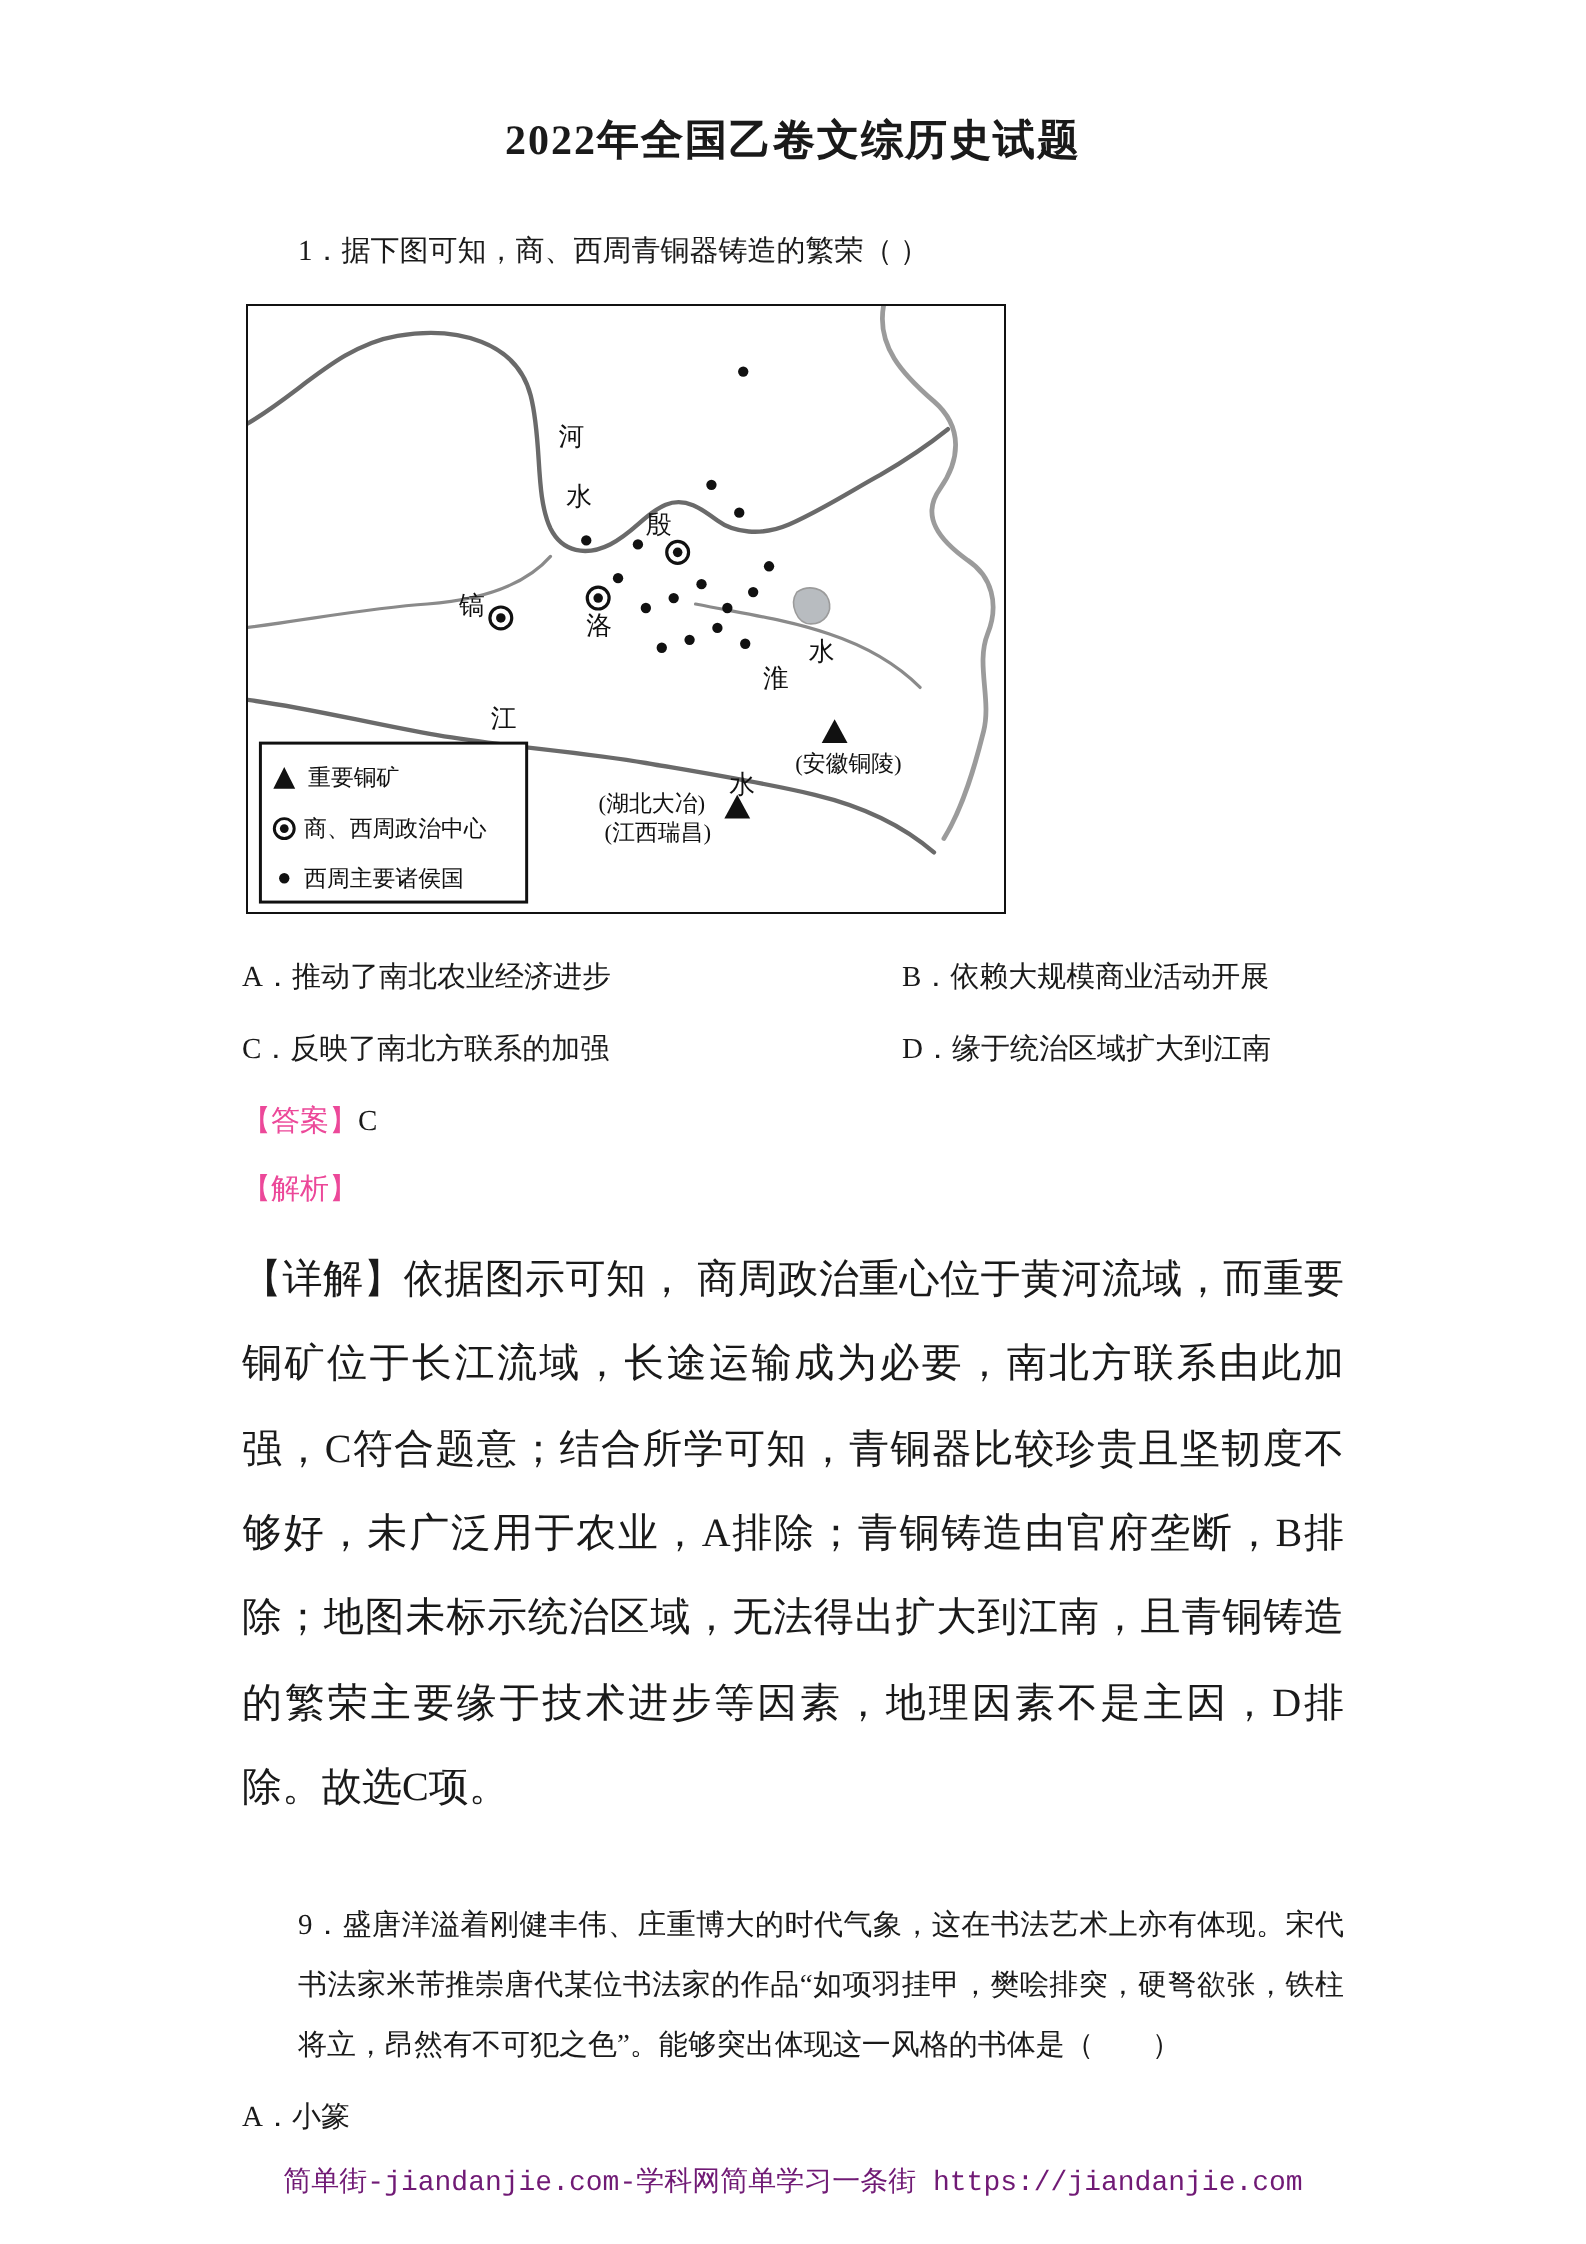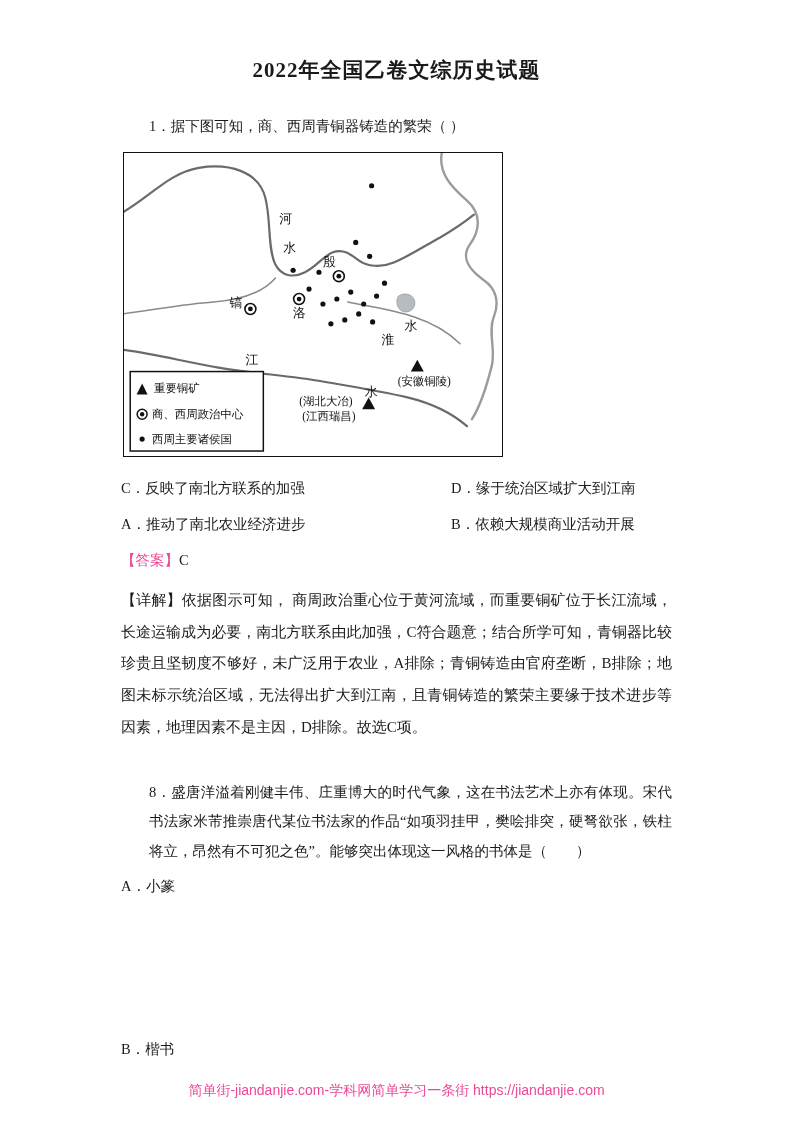--- a/index.html
+++ b/index.html
@@ -54,35 +54,35 @@
     font-size: 14.5px;
     margin-bottom: 17px;
     flex-direction: column;
   }
   .opt-row4 .opt { flex: 0 0 163px; }
   .opt-row4 .opt:last-child { flex: 1; }
   .answer-line { font-size: 14.5px; margin-bottom: 15px; }
   .tag { color: #ec4899; }
   .answer-val { color: #1a1a1a; }
   .para {
-    font-size: 15px;
+    font-size: 20px;
     line-height: 2.12;
     text-align: justify;
     margin-bottom: 4px;
   }
   .q2-block { margin-top: 34px; }
   .footer {
     position: absolute;
     bottom: 22px;
     left: 0;
     width: 100%;
     text-align: center;
-    color: #ec4899;
+    color: #701a75;
     font-size: 14px;
-    font-family: Liberation Sans, sans-serif;
+    font-family: Liberation Mono, monospace;
   }
 </style>
 </head>
 <body>
 
 <div class="page">
   <div class="content">
 
     <div class="doc-title">2022年全国乙卷文综历史试题</div>
 
@@ -161,38 +161,41 @@
           <circle cx="18" cy="263" r="5" fill="#ffffff" stroke="#111111" stroke-width="1.5"></circle>
           <circle cx="18" cy="263" r="2.2" fill="#111111"></circle>
           <text x="28" y="267" font-size="11.5">商、西周政治中心</text>
           <circle cx="18" cy="288" r="2.6" fill="#111111"></circle>
           <text x="28" y="292" font-size="11.5">西周主要诸侯国</text>
         </g>
       </svg>
     </div>
 
     <div class="opt-row">
+      <span class="opt">A．推动了南北农业经济进步</span>
+      <span class="opt">B．依赖大规模商业活动开展</span>
+    </div>
+    <div class="opt-row">
       <span class="opt">C．反映了南北方联系的加强</span>
       <span class="opt">D．缘于统治区域扩大到江南</span>
     </div>
-    <div class="opt-row">
-      <span class="opt">A．推动了南北农业经济进步</span>
-      <span class="opt">B．依赖大规模商业活动开展</span>
-    </div>
 
     <div class="answer-line">
       <span class="tag">【答案】</span><span class="answer-val">C</span>
     </div>
 
+    <div class="answer-line">
+      <span class="tag">【解析】</span>
+    </div>
 
     <div class="para">【详解】依据图示可知，  商周政治重心位于黄河流域，而重要铜矿位于长江流域，长途运输成为必要，南北方联系由此加强，C符合题意；结合所学可知，青铜器比较珍贵且坚韧度不够好，未广泛用于农业，A排除；青铜铸造由官府垄断，B排除；地图未标示统治区域，无法得出扩大到江南，且青铜铸造的繁荣主要缘于技术进步等因素，地理因素不是主因，D排除。故选C项。</div>
 
 
     <div class="q2-block">
-      <div class="stem">8．盛唐洋溢着刚健丰伟、庄重博大的时代气象，这在书法艺术上亦有体现。宋代书法家米芾推崇唐代某位书法家的作品“如项羽挂甲，樊哙排突，硬弩欲张，铁柱将立，昂然有不可犯之色”。能够突出体现这一风格的书体是（　　）</div>
+      <div class="stem">9．盛唐洋溢着刚健丰伟、庄重博大的时代气象，这在书法艺术上亦有体现。宋代书法家米芾推崇唐代某位书法家的作品“如项羽挂甲，樊哙排突，硬弩欲张，铁柱将立，昂然有不可犯之色”。能够突出体现这一风格的书体是（　　）</div>
 
       <div class="opt-row4">
         <span class="opt">A．小篆</span>
         <span class="opt">B．楷书</span>
         <span class="opt">C．行书</span>
         <span class="opt">D．草书</span>
       </div>
 
     </div>
 

